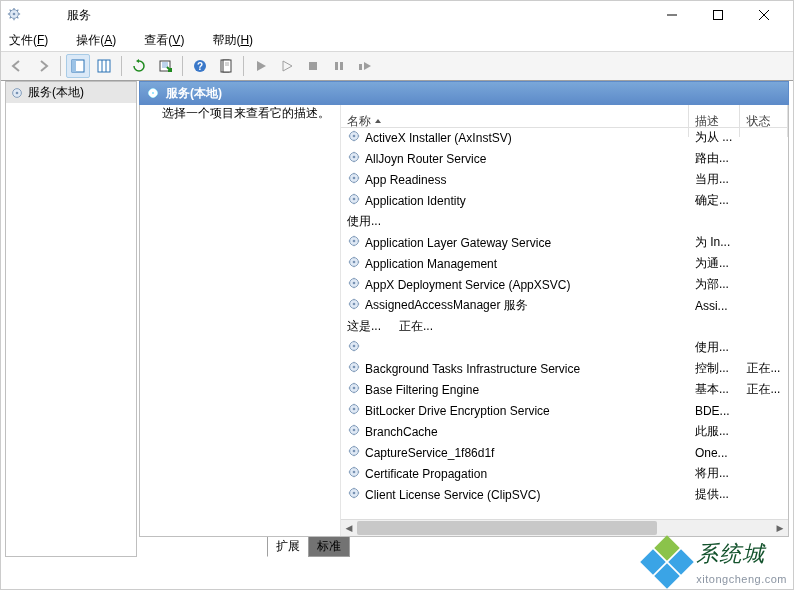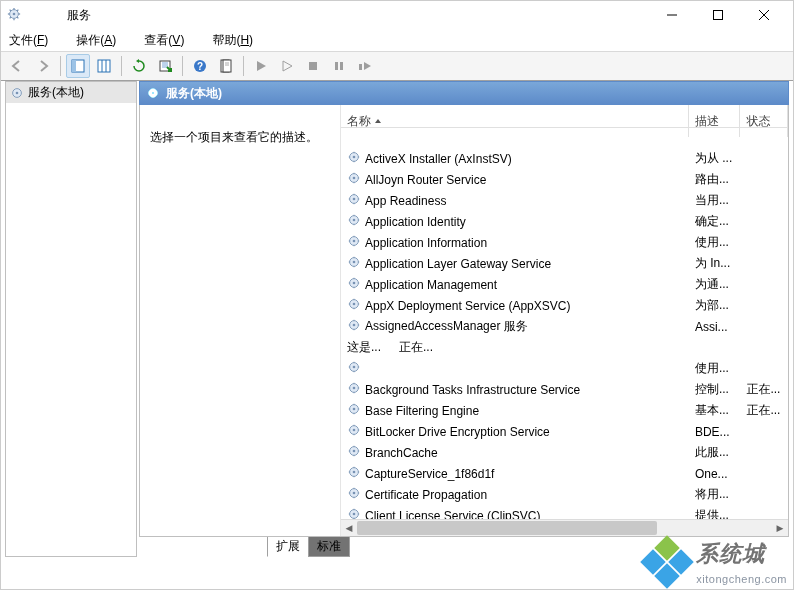--- a/index.html
+++ b/index.html
@@ -20,47 +20,47 @@
   .tbtn.pressed { background:#dbe9f7; border-color:#a8cbe6; }
   .tsep { width:1px; height:20px; background:#c0c0c0; margin:0 3px; }
   
   .body { position:absolute; top:78px; bottom:30px; left:0; right:0; display:flex; }
   .leftpane { width:132px; border:1px solid #bfbfbf; margin:2px 2px 2px 4px; background:#fff; box-sizing:border-box; }
   .treerow { display:flex; align-items:center; gap:4px; padding:2px 4px; background:#e6e6e6; }
   .rightpane { flex:1 1 auto; display:flex; flex-direction:column; margin:2px 4px 2px 0; }
   .catbar { height:22px; background:linear-gradient(#7aa7d9,#5d8bc9); color:#fff; display:flex; align-items:center; padding:0 6px; font-weight:bold; gap:6px; border:1px solid #5d8bc9; }
   .gear-white { filter:brightness(2); }
   .content { flex:1 1 auto; border:1px solid #bfbfbf; border-top:none; display:flex; overflow:hidden; }
-  .detailpane { width:200px; padding:24px 10px; box-sizing:border-box; }
+  .detailpane { width:200px; padding:0 10px; box-sizing:border-box;text-align:right; }
   .listpane { flex:1 1 auto; position:relative; border-left:1px solid #e5e5e5; overflow:hidden; }
   
   .listheader { position:absolute; top:0; left:0; right:0; height:22px; background:#fff; display:flex; align-items:stretch; border-bottom:1px solid #e0e0e0; z-index:2; }
   .hcol { display:flex; align-items:center; padding:16px 6px; border-right:1px solid #e0e0e0; box-sizing:border-box; font-size:12px; color:#444; white-space:nowrap; overflow:hidden; }
   .sortasc::after { content:""; margin-left:4px; border-left:3px solid transparent; border-right:3px solid transparent; border-bottom:4px solid #555; }
   
-  .listbody { position:absolute; top:22px; left:0; right:0; bottom:16px; overflow:hidden;margin-top:21px; }
+  .listbody { position:absolute; top:22px; left:0; right:0; bottom:16px; overflow:hidden; }
   .row { height:21px; display:flex; align-items:center; white-space:nowrap; }
   .cell { padding:0 6px; box-sizing:border-box; overflow:hidden; text-overflow:ellipsis; }
   .c-name { width:352px; display:flex; align-items:center; gap:4px; }
   .c-desc { width:52px; }
   .c-stat { width:48px; }
   
   .hscroll { position:absolute; left:0; right:0; bottom:0; height:16px; background:#f0f0f0; border-top:1px solid #dcdcdc; }
   .hthumb { position:absolute; height:14px; top:1px; background:#c8c8c8; border-radius:2px; }
   .harrow { position:absolute; top:0; width:16px; height:16px; display:flex; align-items:center; justify-content:center; color:#666; font-size:9px; }
   
   .tabs { height:20px; display:flex; align-items:flex-end; padding-left:128px; margin-top:0; }
   .tab { border:1px solid #a0a0a0; border-top:none; background:#737373; padding:1px 8px; font-size:12px; position:relative; }
   .tab + .tab { margin-left:-1px; }
   .tab.active { background:#fff; border-bottom:1px solid #fff; }
   
   .gearicon { width:14px; height:14px; flex:0 0 14px; }
   
   .watermark { position:absolute; right:6px; bottom:4px; display:flex; align-items:center; gap:6px; color:#6f7c8a; pointer-events:none; }
-  .watermark .wtxt1 { font-size:22px; font-style:italic; font-weight:bold; color:#737373; letter-spacing:1px; }
+  .watermark .wtxt1 { font-size:22px; font-style:italic; font-weight:normal; color:#14532d; letter-spacing:1px; }
   .watermark .wtxt2 { font-size:11px; color:#8a94a2; letter-spacing:.5px; margin-top:4px; }
   .diamonds { position:relative; width:46px; height:46px; transform:rotate(0deg); }
   .diamond { position:absolute; width:18px; height:18px; transform:rotate(45deg); }
   .d1 { background:#8bc34a; left:14px; top:0; }
   .d2 { background:#3aa4e6; left:0; top:14px; }
   .d3 { background:#3aa4e6; left:28px; top:14px; }
   .d4 { background:#3aa4e6; left:14px; top:28px; }
 </style>
 </head>
 <body>
@@ -298,33 +298,20 @@
                         <line x1="2" y1="8" x2="3.5" y2="8"></line>
                         <line x1="12.5" y1="8" x2="14" y2="8"></line>
                       </g>
                     </svg></span>
                   <span>Application Identity</span>
                 </div>
                 <div class="cell c-desc">确定...</div>
                 <div class="cell c-stat"></div>
               </div>
               <div class="row">
-                <div class="cell c-name">
-                  <span><svg class="gearicon" viewBox="0 0 16 16">
-                      <circle cx="8" cy="8" r="5" fill="#dfe9f5" stroke="#7893b4"></circle>
-                      <circle cx="8" cy="8" r="1.5" fill="#7893b4"></circle>
-                      <g stroke="#7893b4" stroke-width="1">
-                        <line x1="8" y1="2" x2="8" y2="3.5"></line>
-                        <line x1="8" y1="12.5" x2="8" y2="14"></line>
-                        <line x1="2" y1="8" x2="3.5" y2="8"></line>
-                        <line x1="12.5" y1="8" x2="14" y2="8"></line>
-                      </g>
-                    </svg></span>
-                  <span>Application Information</span>
-                </div>
                 <div class="cell c-desc">使用...</div>
                 <div class="cell c-stat"></div>
               </div>
               <div class="row">
                 <div class="cell c-name">
                   <span><svg class="gearicon" viewBox="0 0 16 16">
                       <circle cx="8" cy="8" r="5" fill="#dfe9f5" stroke="#7893b4"></circle>
                       <circle cx="8" cy="8" r="1.5" fill="#7893b4"></circle>
                       <g stroke="#7893b4" stroke-width="1">
                         <line x1="8" y1="2" x2="8" y2="3.5"></line>

